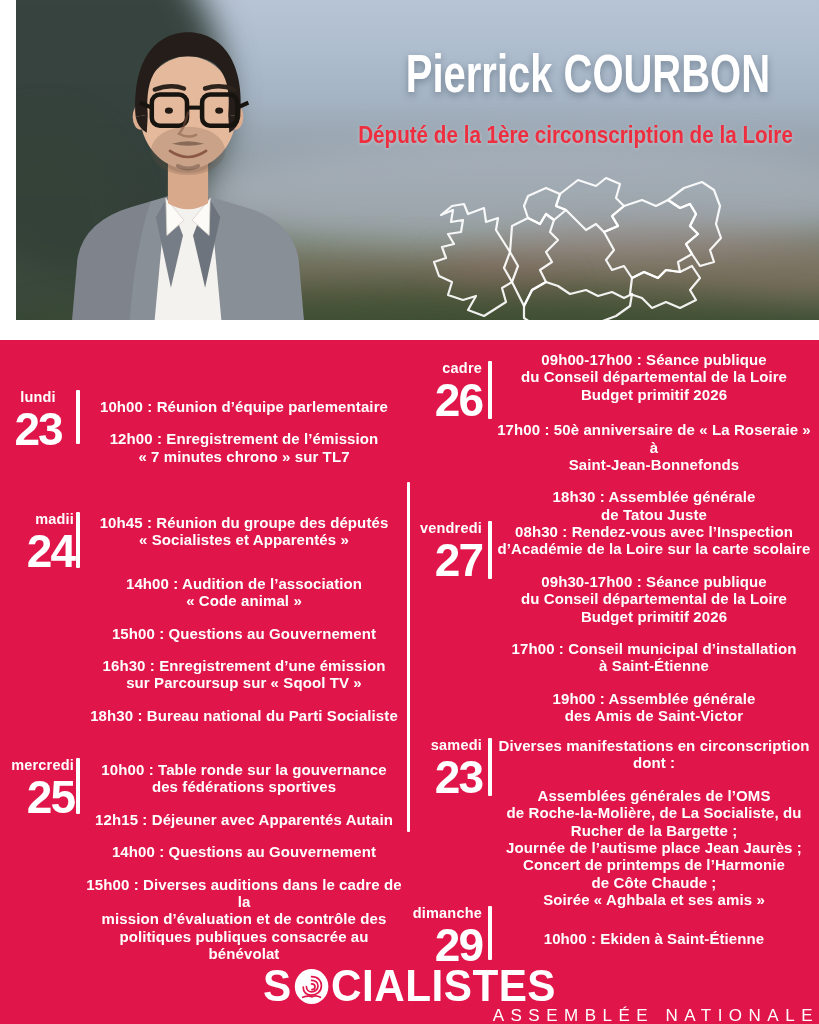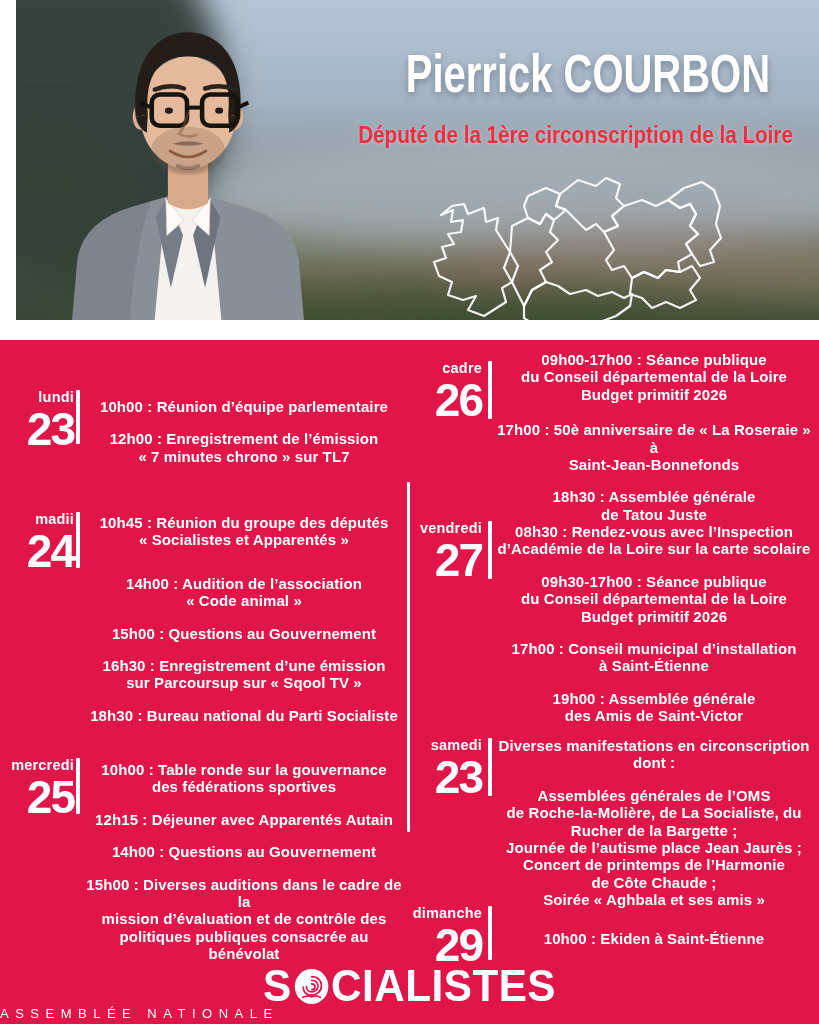--- a/index.html
+++ b/index.html
@@ -53,21 +53,21 @@
   .day-name{font-size:14.5px;font-weight:700;letter-spacing:.2px;}
   .day-num{font-size:46px;font-weight:800;letter-spacing:-2px;margin-top:1px;}
   .day-bar{position:absolute;width:4px;height:56px;background:#ffffff;border-radius:1px;}
   .day-events{position:absolute;text-align:center;}
   .event{margin:0 0 15px 0;font-size:15px;font-weight:700;line-height:1.16;letter-spacing:.1px;}
 
   
   .d-lundi .day-head,.d-madii .day-head,.d-mercredi .day-head{left:2px;}
   .d-lundi .day-bar,.d-madii .day-bar,.d-mercredi .day-bar{left:76px;}
   .d-lundi .day-events,.d-madii .day-events,.d-mercredi .day-events{left:86px;width:316px;}
-  .d-lundi .day-head{top:50px;} .d-lundi .day-bar{top:50px;height:54px;} .d-lundi .day-events{top:58px;}
+  .d-lundi .day-head{top:50px;text-align:center;} .d-lundi .day-bar{top:50px;height:54px;} .d-lundi .day-events{top:58px;}
   .d-madii .day-head{top:172px;} .d-madii .day-bar{top:172px;} .d-madii .day-events{top:174px;}
   .d-madii .event:nth-child(1){margin-bottom:26px;}
   .d-mercredi .day-head{top:418px;} .d-mercredi .day-bar{top:418px;} .d-mercredi .day-events{top:421px;}
 
   
   .d-jeudi .day-head,.d-vendredi .day-head,.d-samedi .day-head,.d-dimanche .day-head{left:410px;}
   .d-jeudi .day-bar,.d-vendredi .day-bar,.d-samedi .day-bar,.d-dimanche .day-bar{left:488px;}
   .d-jeudi .day-events,.d-vendredi .day-events,.d-samedi .day-events,.d-dimanche .day-events{left:494px;width:320px;}
   .d-jeudi .day-head{top:21px;} .d-jeudi .day-bar{top:21px;height:58px;} .d-jeudi .day-events{top:11px;}
   .d-jeudi .event:nth-child(1){margin-bottom:18px;}
@@ -79,22 +79,22 @@
 
   
   .brand{
     position:absolute;left:0;top:624px;width:819px;
     display:flex;justify-content:center;align-items:center;gap:1px;
     color:#ffffff;font-weight:800;font-size:44px;line-height:1;
     transform:scaleX(.96);transform-origin:center;letter-spacing:.5px;
   }
   .brand .rose{width:37px;height:37px;margin:0 1px;display:block;}
   .org{
-    position:absolute;left:0;top:667px;width:819px;text-align:left;
-    color:#ffffff;font-size:13px;font-weight:500;letter-spacing:6.5px;line-height:1;
+    position:absolute;left:0;top:667px;width:819px;text-align:right;
+    color:#ffffff;font-size:17px;font-weight:500;letter-spacing:6.5px;line-height:1;
   }
 </style>
 </head>
 <body>
 
 <div class="poster">
 
   <div class="hero">
     <div class="blob tree"></div>
     <div class="blob tree2"></div>

